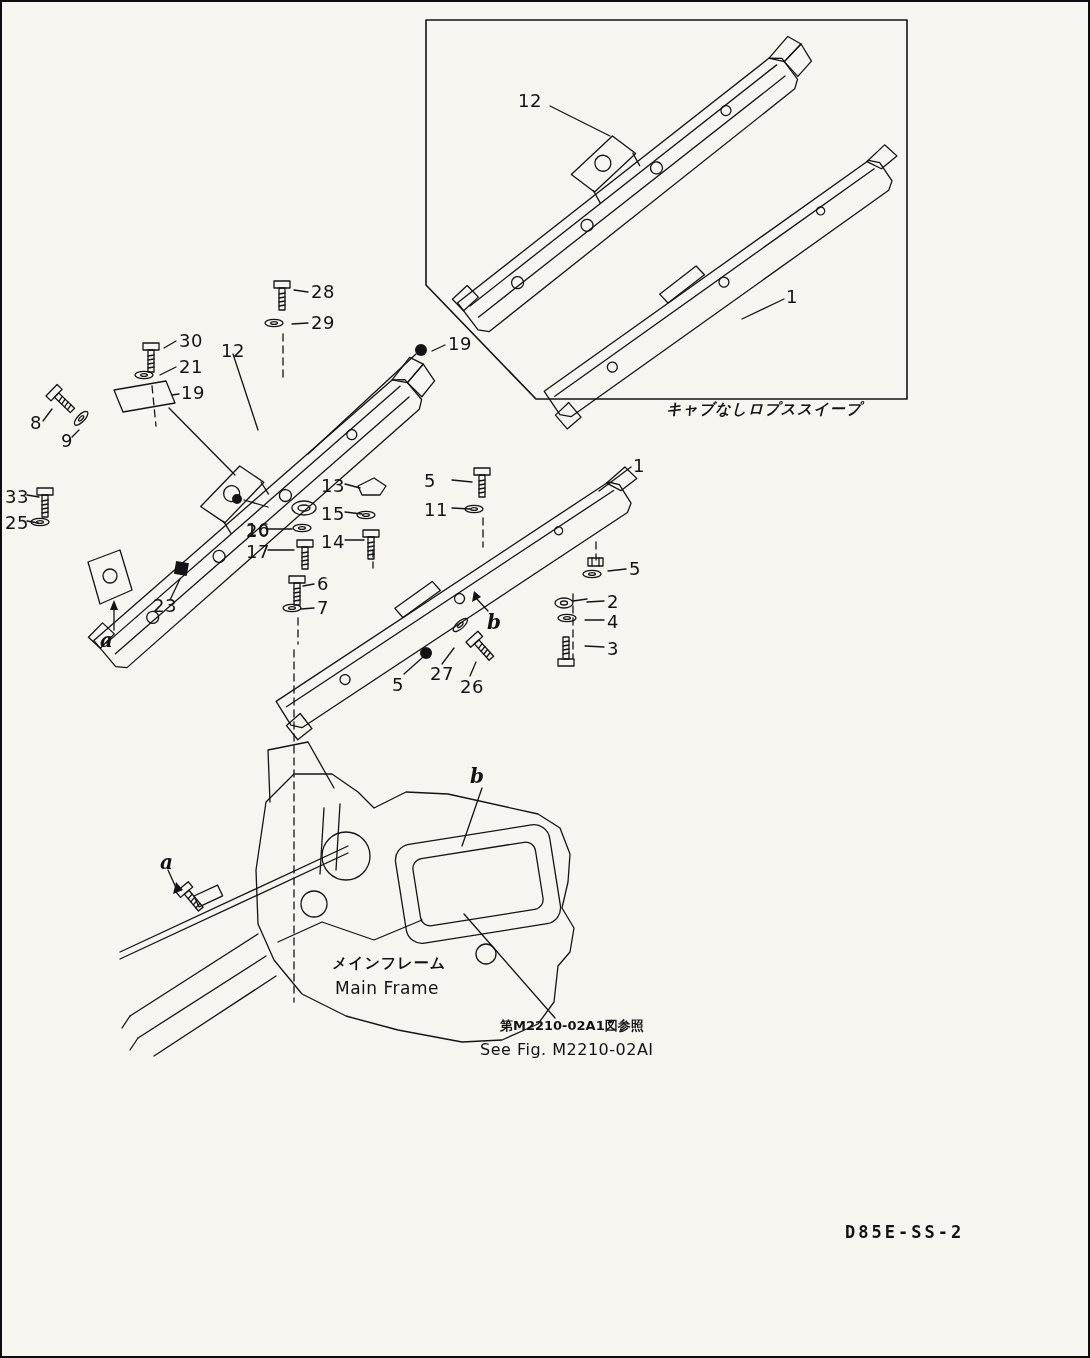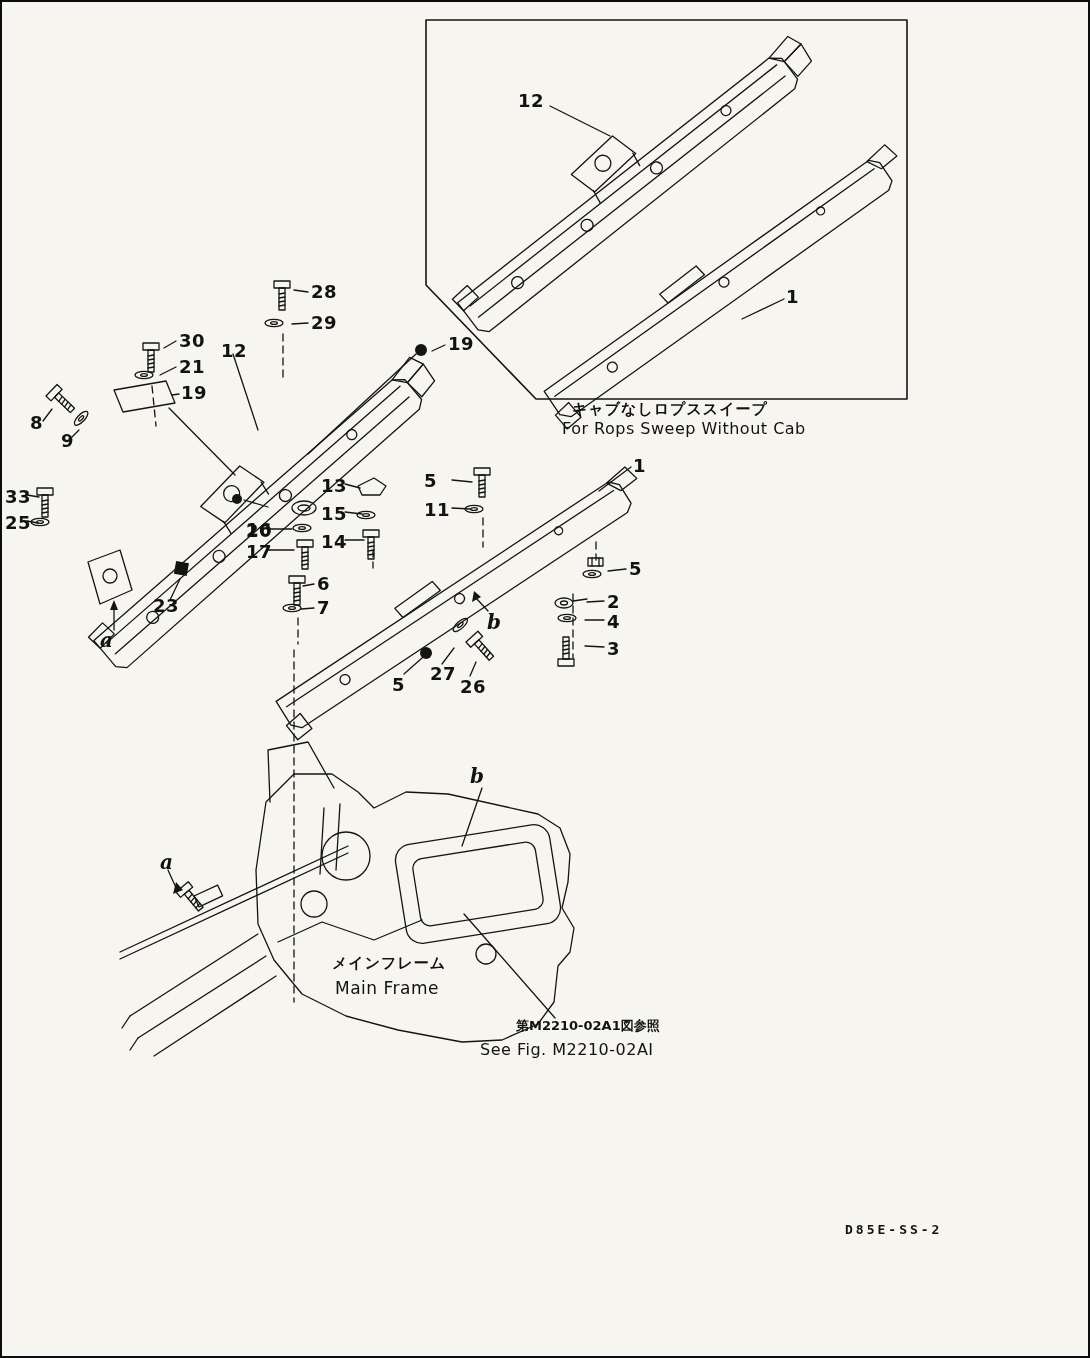--- a/index.html
+++ b/index.html
@@ -3,35 +3,35 @@
 <meta charset="utf-8">
 <style>
   html,body{margin:0;padding:0;background:#e9e8e3;}
   .page{
     position:relative;width:1090px;height:1358px;box-sizing:border-box;
     background:#f6f5ef;border:2px solid #0d0d0d;overflow:hidden;
     font-family:"DejaVu Sans","Liberation Sans",sans-serif;color:#121212;
   }
   .art{position:absolute;left:0;top:0;}
   .callout{
-    position:absolute;font-size:18px;font-weight:700;letter-spacing:.5px;
+    position:absolute;font-size:18px;font-weight:400;letter-spacing:.5px;
     line-height:1;white-space:nowrap;
   }
   .callout-letter{
     font-family:"DejaVu Serif","Liberation Serif",serif;
     font-style:italic;font-size:20px;font-weight:700;
   }
   .caption{position:absolute;line-height:1.25;white-space:nowrap;}
   .cap-jp{font-size:15px;font-weight:700;letter-spacing:1px;}
   .cap-en{font-size:16px;letter-spacing:.5px;text-align:right;}
-  .cap-bold-jp{font-size:13px;font-weight:700;letter-spacing:0;margin-left:16px;}
-  .center{text-align:left;}
+  .cap-bold-jp{font-size:13px;font-weight:700;letter-spacing:0;}
+  .center{text-align:right;font-style:italic;}
   .footer-code{
     position:absolute;font-family:"DejaVu Sans Mono","Liberation Mono",monospace;
-    font-size:13px;font-weight:700;letter-spacing:3px;
+    font-size:17px;font-weight:700;letter-spacing:3px;
   }
   .dash{stroke-dasharray:7 5;}
 </style>
 </head>
 <body>
 
 <div class="page">
 
   <svg class="art" width="1090" height="1358" viewBox="0 0 1090 1358" fill="none" stroke="#141414" stroke-width="1.3" stroke-linecap="round" stroke-linejoin="round">
 
@@ -244,21 +244,20 @@
   <span class="callout" style="left:315px;top:597px">7</span>
   <span class="callout callout-letter" style="left:98px;top:628px">a</span>
   <span class="callout callout-letter" style="left:485px;top:610px">b</span>
   <span class="callout" style="left:390px;top:674px">5</span>
   <span class="callout" style="left:428px;top:663px">27</span>
   <span class="callout" style="left:458px;top:676px">26</span>
   <span class="callout callout-letter" style="left:468px;top:764px">b</span>
   <span class="callout callout-letter" style="left:158px;top:850px">a</span>
 
   <div class="caption cap-jp center" style="left:570px;top:398px;width:290px">キャブなしロプススイープ</div>
-  <div class="caption cap-en center" style="left:560px;top:417px;width:310px">For Rops Sweep Without Cab</div>
 
   <div class="caption cap-jp" style="left:330px;top:952px">メインフレーム</div>
   <div class="caption cap-en" style="left:333px;top:976px;font-size:17px">Main Frame</div>
 
   <div class="caption cap-bold-jp" style="left:498px;top:1016px">第M2210-02A1図参照</div>
   <div class="caption cap-en" style="left:478px;top:1038px">See Fig. M2210-02AI</div>
 
   <div class="footer-code" style="left:843px;top:1220px">D85E-SS-2</div>
 </div>
 

